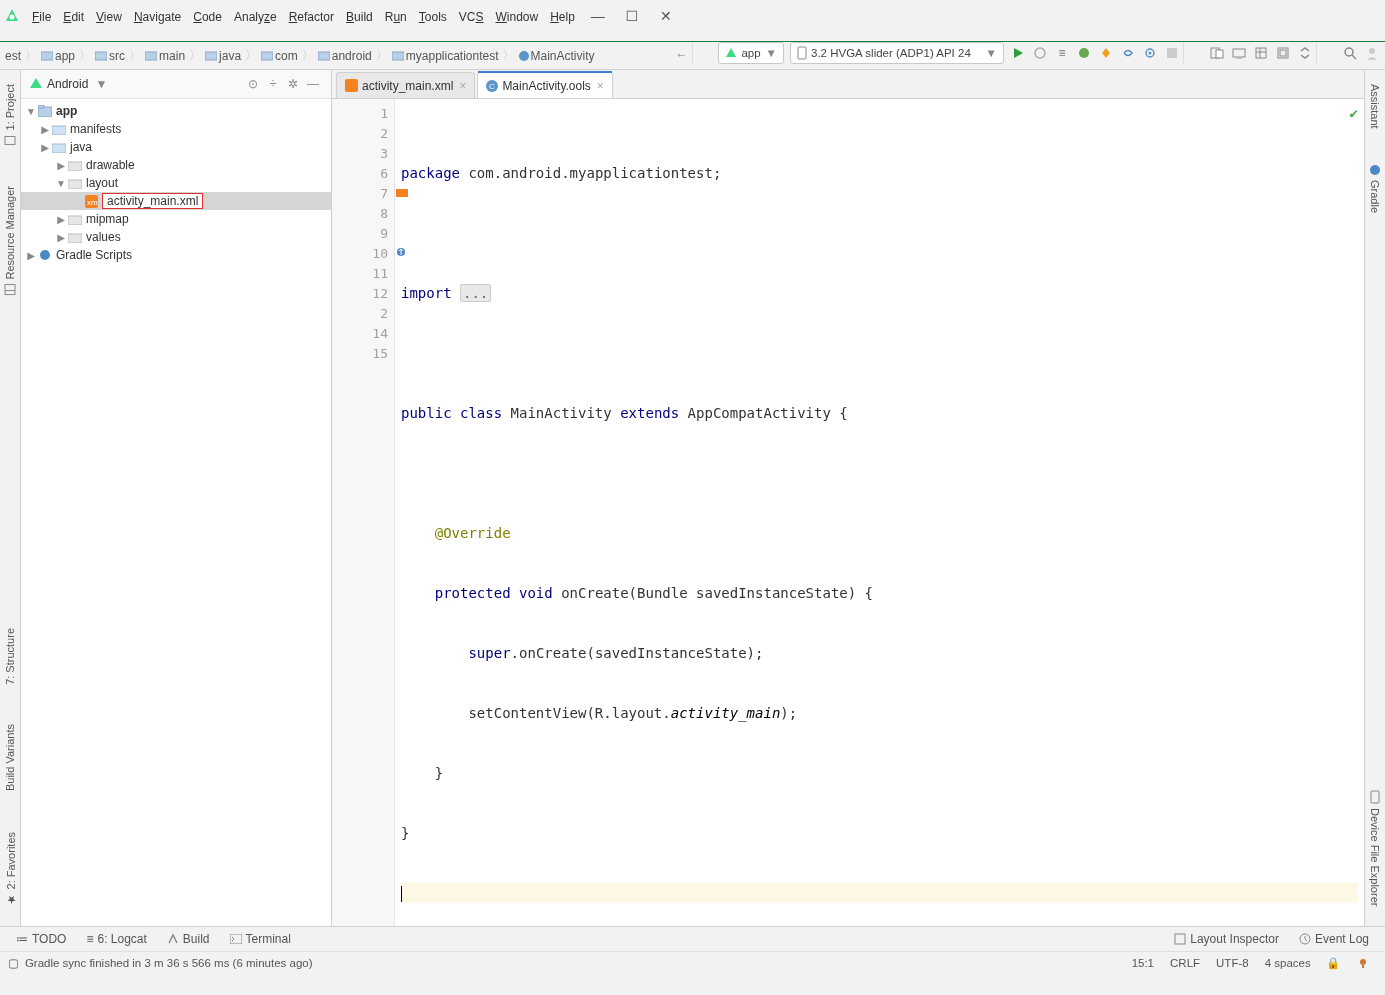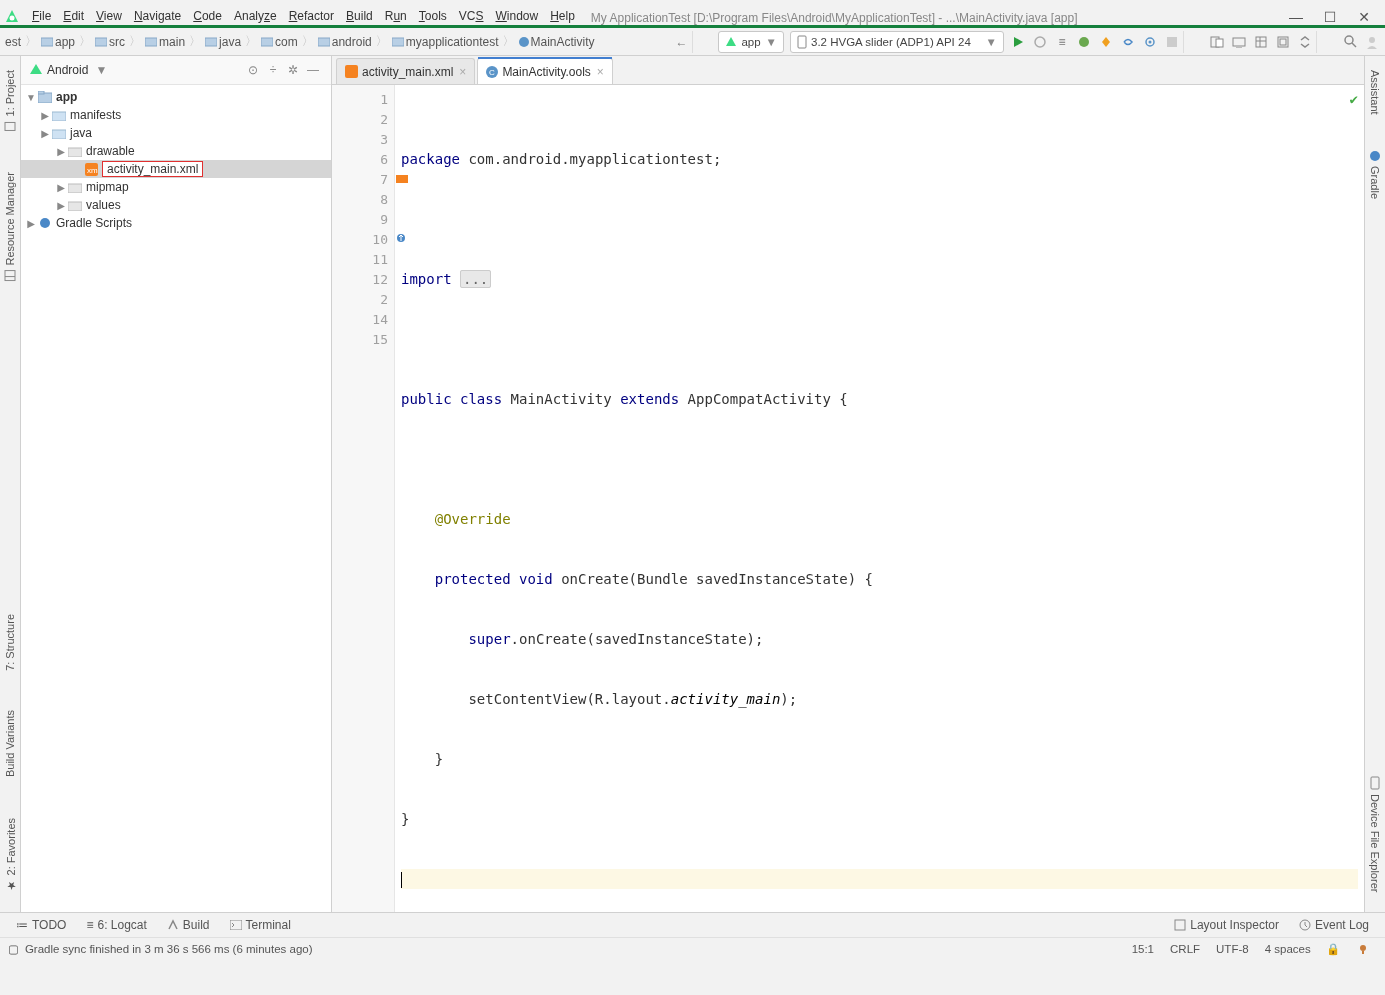--- a/index.html
+++ b/index.html
@@ -1,21 +1,21 @@
 <!DOCTYPE html>
 <html><head>
 <meta charset="utf-8">
 <style>
 html,body{margin:0;padding:0;width:1385px;height:995px;font-family:"Segoe UI",Arial,sans-serif;font-size:12px;color:#333;background:#f2f2f2;overflow:hidden}
-.menubar{height:25px;background:#f2f2f2;display:flex;align-items:flex-end;padding:0 4px;border-bottom:3px solid #15803d}
+.menubar{height:25px;background:#f2f2f2;display:flex;align-items:flex-start;padding:8px 4px;border-bottom:1px solid #15803d}
 .menubar .logo{width:16px;height:16px;margin-right:6px}
 .menubar .mitem{padding:2px 6px;cursor:default}
 .menubar .title{color:#888;margin-left:10px;flex:1;white-space:nowrap;overflow:hidden;text-overflow:ellipsis}
 .winbtn{width:34px;text-align:center;font-size:14px;color:#555}
-.navbar{height:27px;background:#f2f2f2;display:flex;align-items:center;border-bottom:1px solid #d0d0d0;padding:0 2px}
+.navbar{height:27px;background:#f2f2f2;display:flex;border-bottom:1px solid #d0d0d0;padding:0 2px}
 .crumbs{display:flex;align-items:center;flex:1;overflow:hidden}
 .crumb{display:flex;align-items:center;padding:0 3px;color:#555;white-space:nowrap}
 .crumb svg{margin-right:2px}
 .sep{color:#bbb;padding:0 1px}
 .navbar .tbtn{width:22px;height:22px;display:flex;align-items:center;justify-content:center;color:#777}
 .navbar .combo{height:20px;border:1px solid #c8c8c8;border-radius:3px;background:#fff;display:flex;align-items:center;padding:0 6px;margin:0 3px;font-size:11.5px;color:#444}
 .navbar .combo .dd{margin-left:5px;color:#888}
 .mainrow{display:flex;height:856px}
 .lsb{width:20px;background:#f2f2f2;border-right:1px solid #d0d0d0;display:flex;flex-direction:column;align-items:center;padding-top:4px}
 .lsb .vtab{writing-mode:vertical-rl;transform:rotate(180deg);padding:10px 2px;font-size:11px;color:#555;display:flex;align-items:center;gap:4px}
@@ -80,21 +80,20 @@
   <span class="mitem"><span class="und">N</span>avigate</span>
   <span class="mitem"><span class="und">C</span>ode</span>
   <span class="mitem">Analy<span class="und">z</span>e</span>
   <span class="mitem"><span class="und">R</span>efactor</span>
   <span class="mitem"><span class="und">B</span>uild</span>
   <span class="mitem">R<span class="und">u</span>n</span>
   <span class="mitem"><span class="und">T</span>ools</span>
   <span class="mitem">VC<span class="und">S</span></span>
   <span class="mitem"><span class="und">W</span>indow</span>
   <span class="mitem"><span class="und">H</span>elp</span>
-  <span class="title">My ApplicationTest [D:\Program Files\Android\MyApplicationTest] - ...\MainActivity.java [app]</span>
   <span class="winbtn">—</span>
   <span class="winbtn">☐</span>
   <span class="winbtn">✕</span>
 </div>
 
 <div class="navbar">
   <div class="crumbs">
     <span class="crumb">
         <span>est</span>
       </span>
@@ -328,20 +327,29 @@
           <span>java</span>
         </div>
       <div class="trow ind2">
           <span class="aw col"></span>
           <span class="ic">
             <svg width="14" height="11">
               <rect width="14" height="9" y="2" fill="#e6e6e6" stroke="#bbb"></rect>
             </svg>
           </span>
           <span>drawable</span>
+        </div>
+      <div class="trow ind2">
+          <span class="aw exp"></span>
+          <span class="ic">
+            <svg width="14" height="11">
+              <rect width="14" height="9" y="2" fill="#e6e6e6" stroke="#bbb"></rect>
+            </svg>
+          </span>
+          <span>layout</span>
         </div>
       <div class="trow ind3 sel hl">
           <span class="aw" style="width:12px"></span>
           <span class="ic">
             <svg width="13" height="13">
               <rect width="13" height="13" fill="#f58220" rx="2"></rect>
               <text x="2" y="10" font-size="8" fill="#fff">xml</text>
             </svg>
           </span>
           <span class="txt">activity_main.xml</span>

